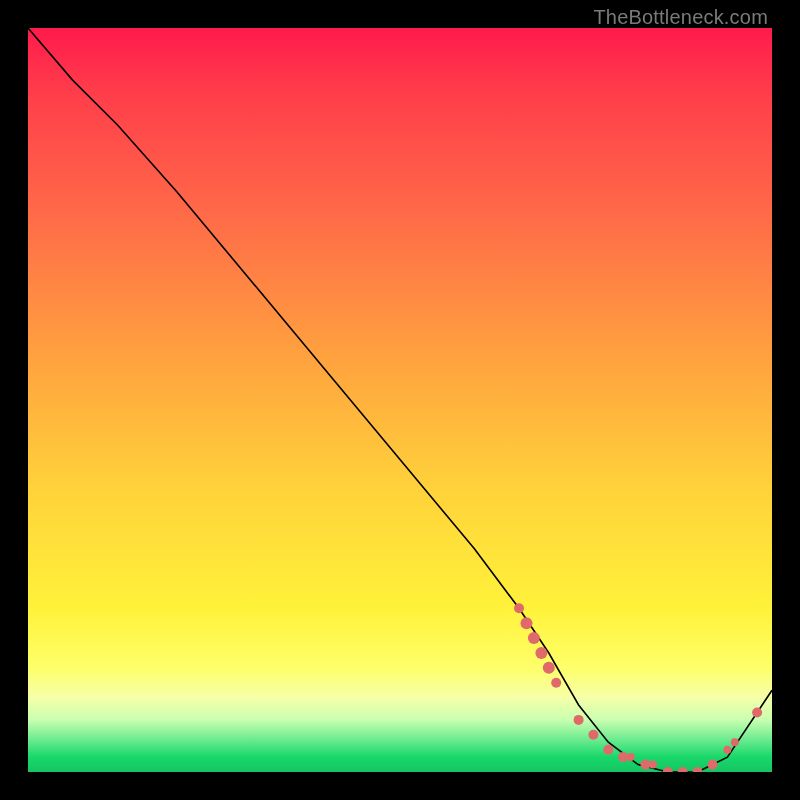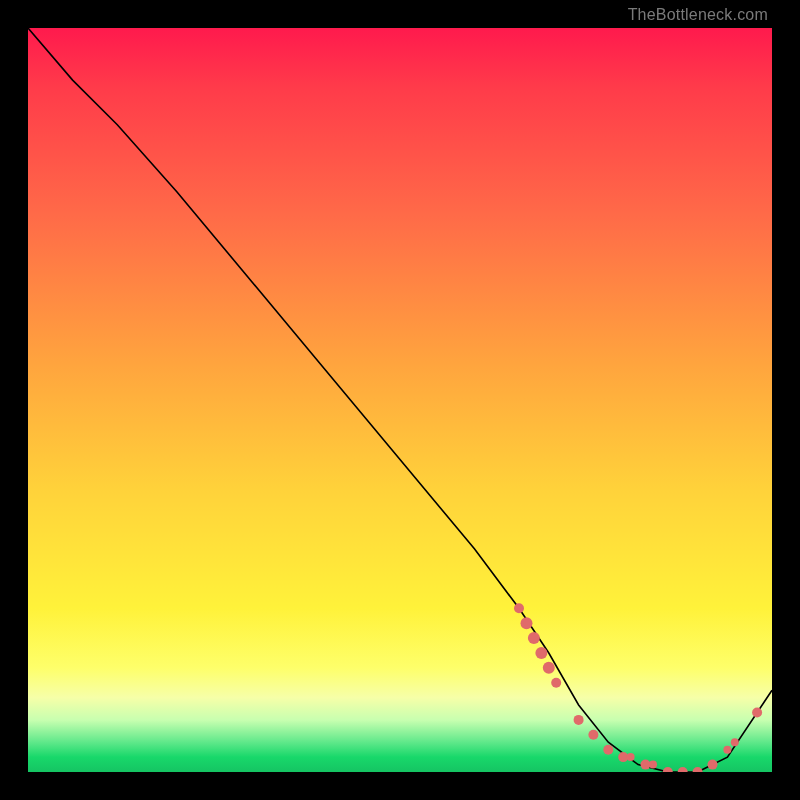--- a/index.html
+++ b/index.html
@@ -38,21 +38,21 @@
       #5fe88a 96%,
       #18d86a 98%,
       #15c463 100%
     );
   }
   .attribution {
     position: absolute;
     top: 6px;
     right: 32px;
     color: #7a7a7a;
-    font-size: 16px;
+    font-size: 20px;
     font-weight: 400;
     letter-spacing: 0.2px;
     user-select: none;
   }
   svg.curve {
     position: absolute;
     left: 0;
     top: 0;
     width: 744px;
     height: 744px;

